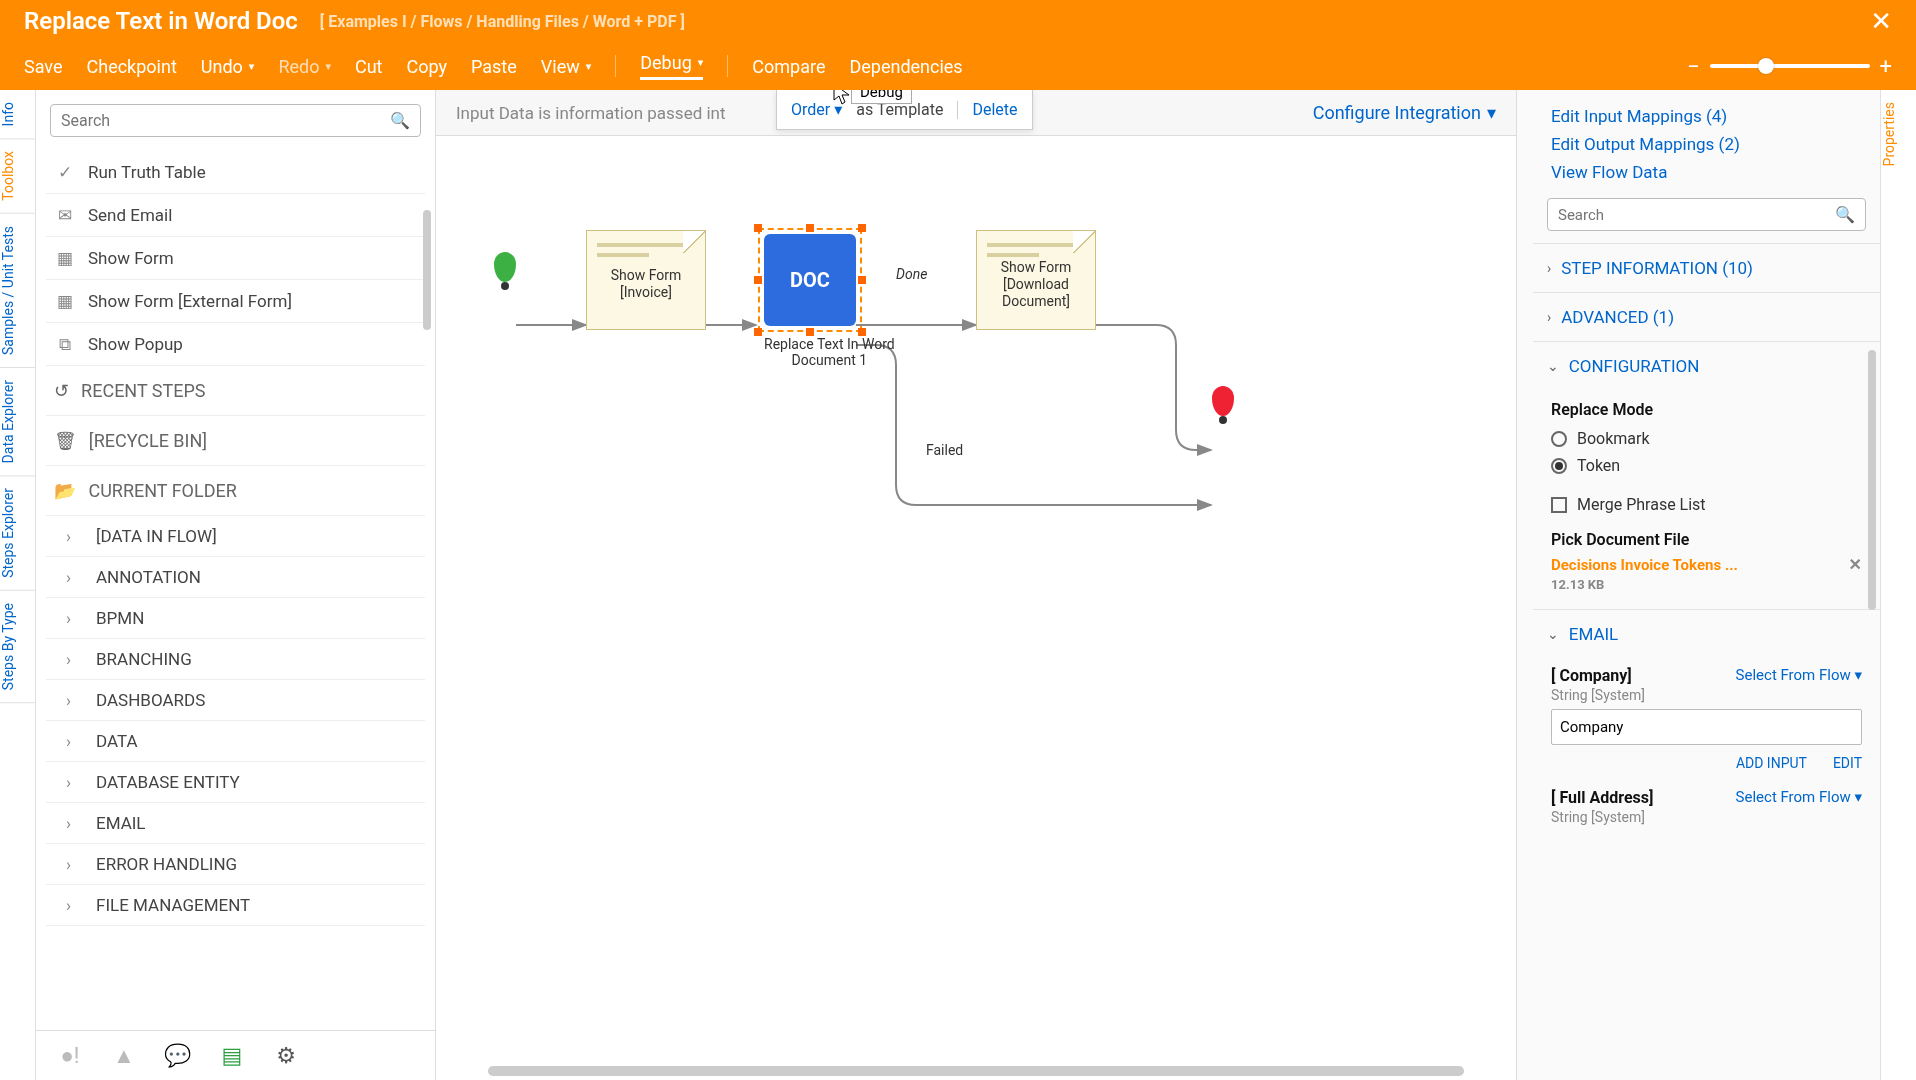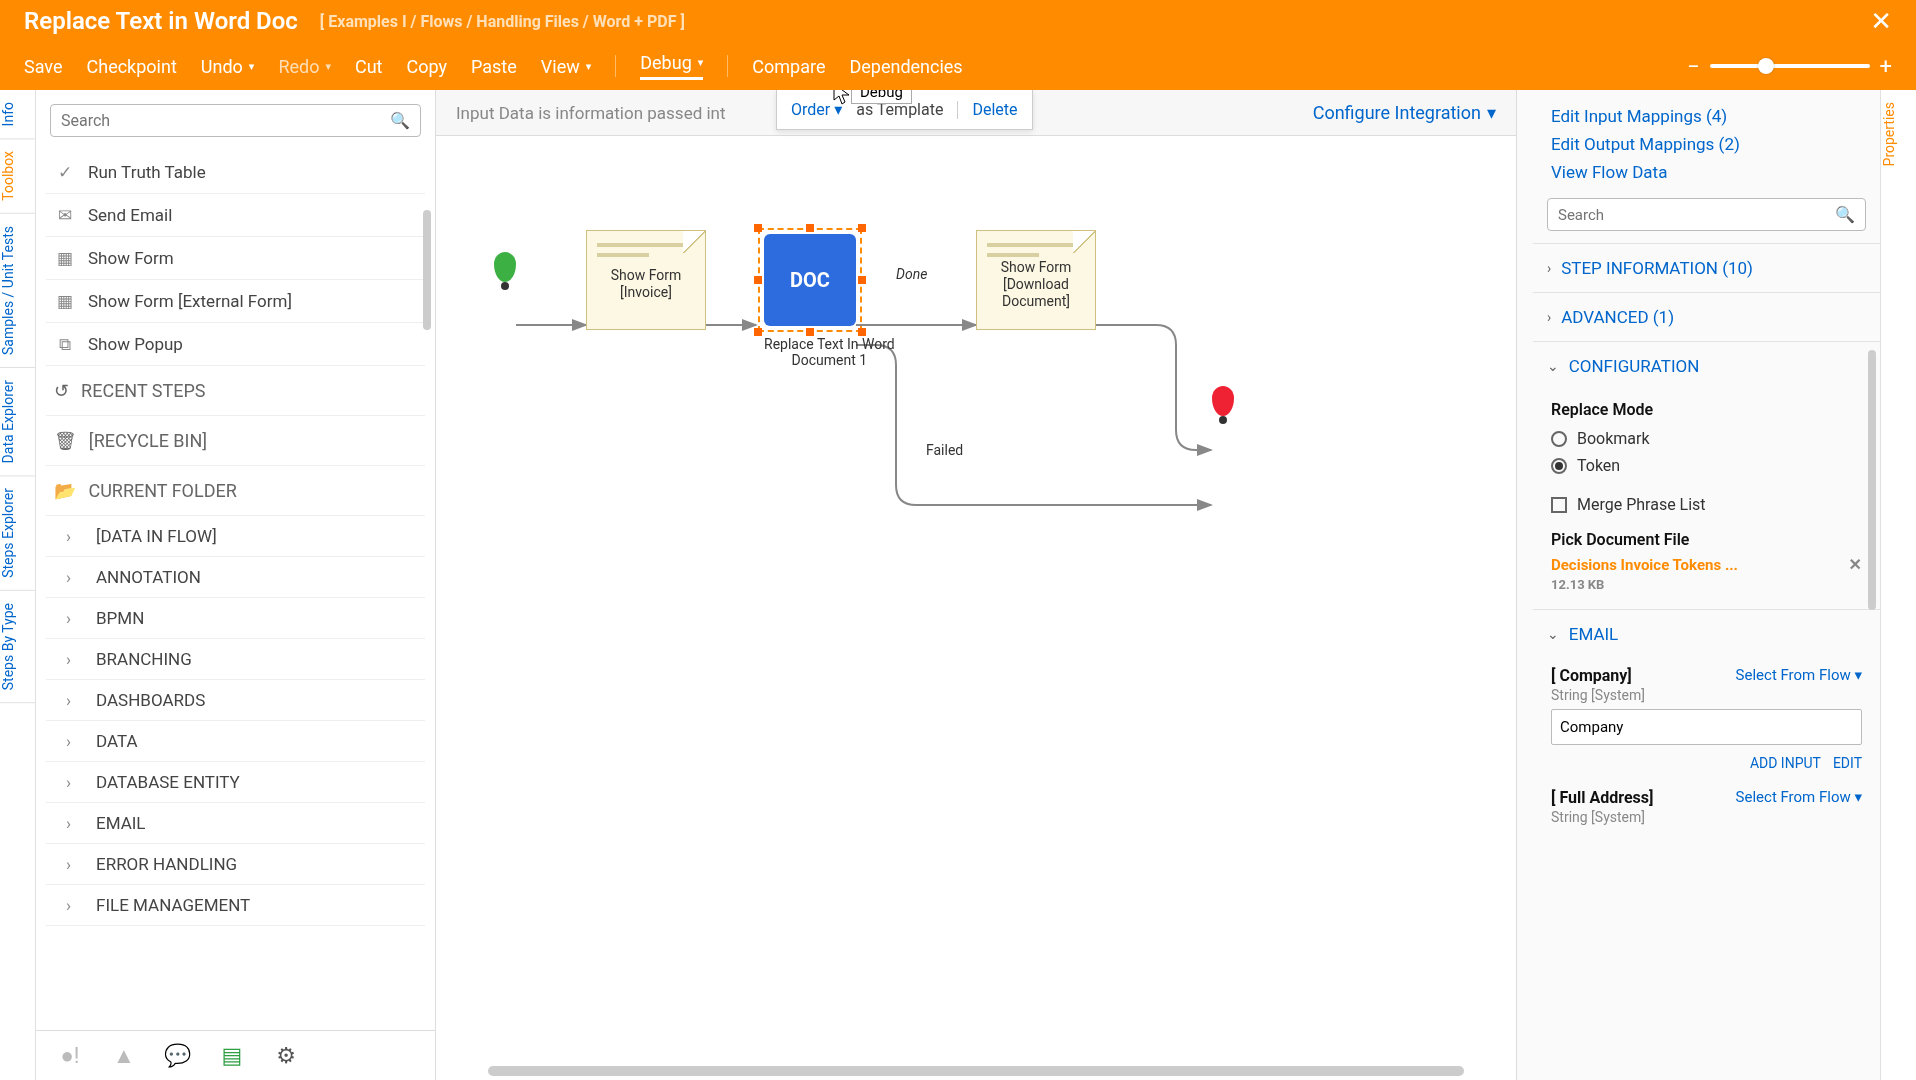--- a/index.html
+++ b/index.html
@@ -123,21 +123,21 @@
 .rightpanel .filebox .fname { color: #ff8c00; font-size: 15px; }
 .rightpanel .filebox .fsize { color: #888; font-size: 13px; }
 .rightpanel .filebox .fclose { float: right; color: #888; cursor: pointer; }
 
 .rightpanel .inputrow { padding: 8px 0 2px; }
 .rightpanel .inputrow .ilabel { font-weight: 700; color: #111; font-size: 16px; }
 .rightpanel .inputrow .iaction { float: right; color: #0066cc; font-size: 15px; cursor: pointer; }
 .rightpanel .isub { color: #888; font-size: 14px; padding-bottom: 6px; }
 .rightpanel .iinput { width: 100%; border: 1px solid #bbb; padding: 8px; font-size: 15px; border-radius: 2px; }
 .rightpanel .ifoot { text-align: right; padding: 8px 0; }
-.rightpanel .ifoot span { color: #0066cc; font-size: 14px; margin-left: 8px; cursor: pointer; }
+.rightpanel .ifoot span { color: #0066cc; font-size: 14px; margin-left: 22px; cursor: pointer; }
 
 .rightpanel .scrollind2 { position: absolute; right: 4px; top: 260px; width: 8px; height: 260px; background: #ccc; border-radius: 4px; }
 
 </style>
 </head>
 <body>
 
 <div class="topbar">
   <div class="titlebar">
     <span class="title">Replace Text in Word Doc</span>

